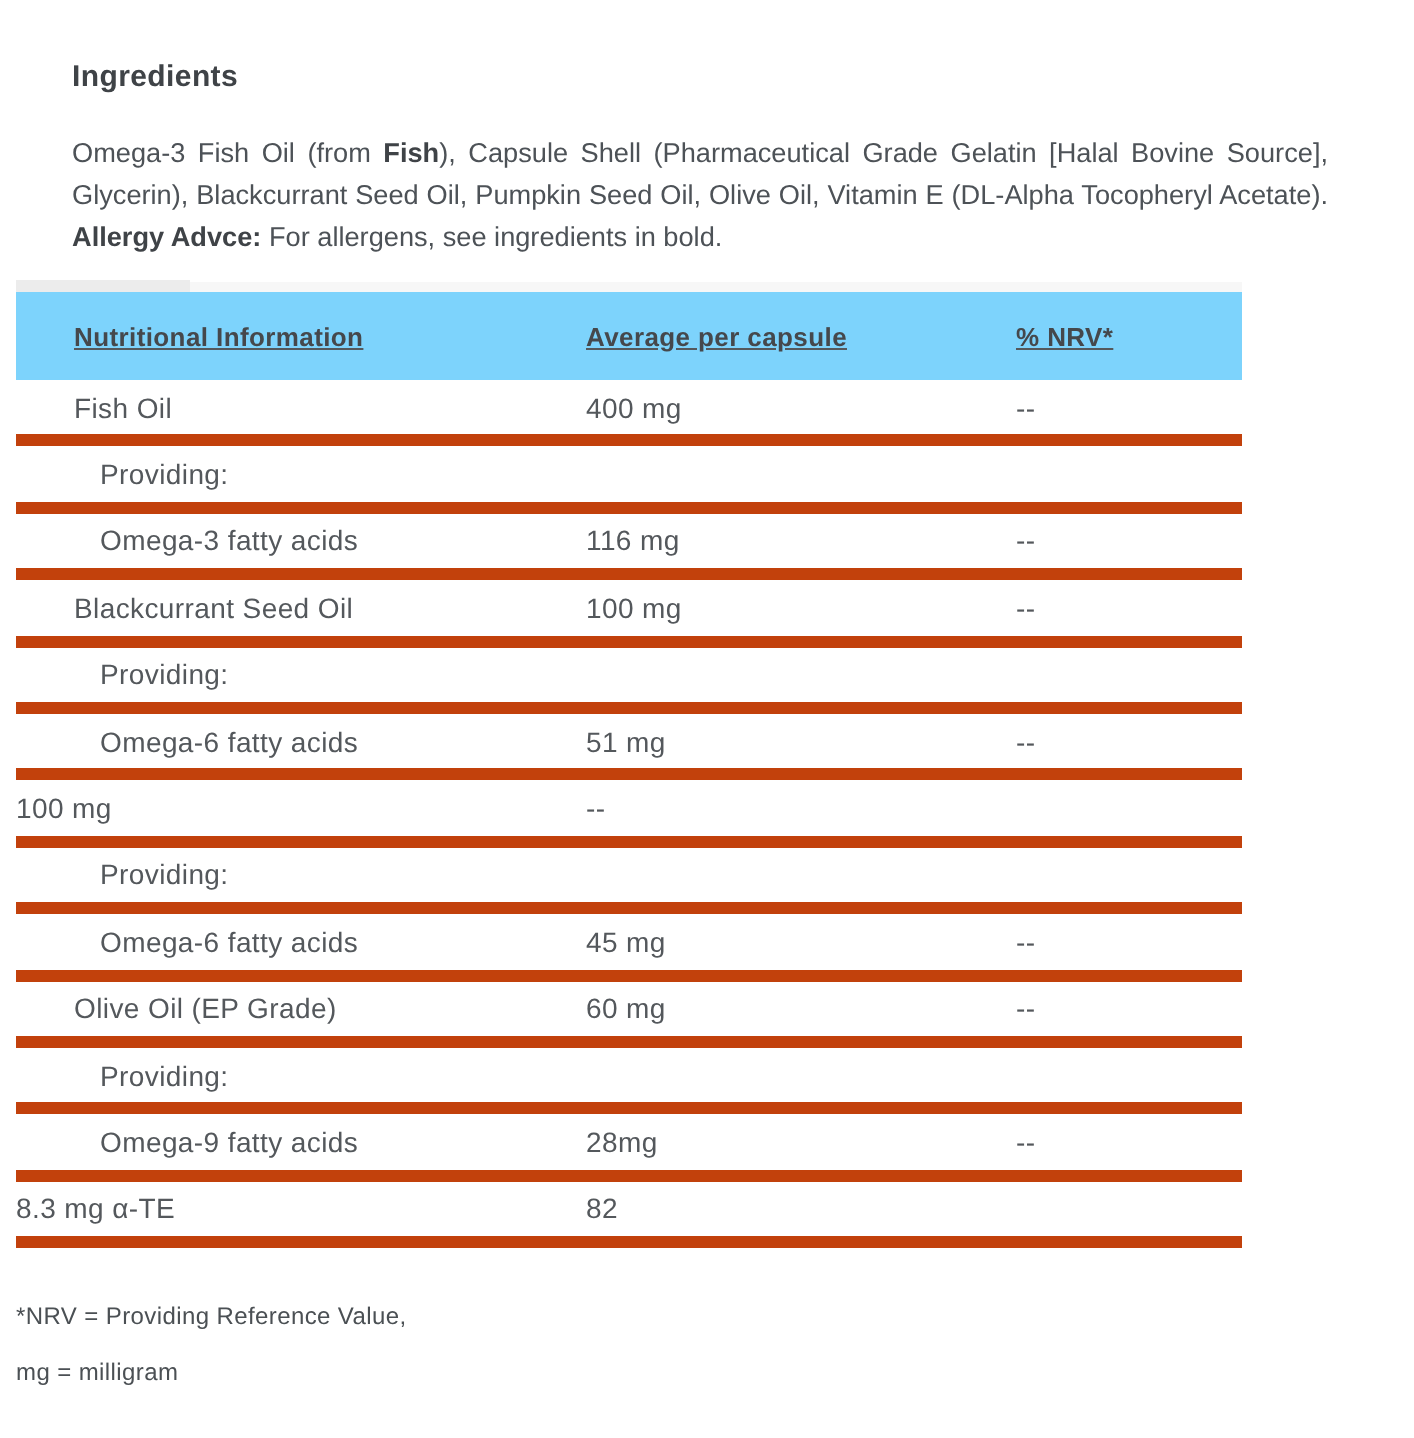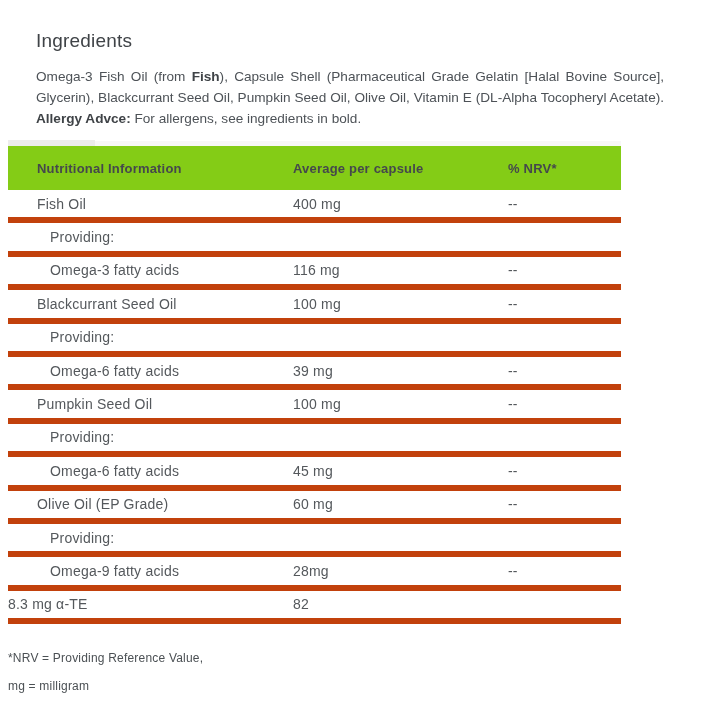--- a/index.html
+++ b/index.html
@@ -6,21 +6,21 @@
   html, body { background: #ffffff; }
   body {
     width: 707px; height: 719px;
     position: relative;
     overflow: hidden;
     font-family: "Liberation Sans", sans-serif;
     color: #54585c;
   }
   .heading {
     position: absolute; left: 36px; top: 30px;
-    font-size: 19px; font-weight: normal; color: #3f4347;
+    font-size: 15px; font-weight: bold; color: #3f4347;
     letter-spacing: 0.2px;
   }
   .ingredients-para {
     position: absolute; left: 36px; top: 66px; width: 628px;
     font-size: 13.6px; line-height: 21px; color: #4d5257;
     text-align: justify;
   }
   .ingredients-para b { color: #3f4347; margin-top: 16px; }
 
   .table-wrap {
@@ -30,21 +30,21 @@
     width: 613px; height: 5px; background: #f7f7f7;
     position: relative;
   }
   .scroll-thumb {
     position: absolute; left: 0; top: -1px;
     width: 87px; height: 6px; background: #ececec;
   }
   .thead {
     display: grid; grid-template-columns: 285px 215px 1fr;
     align-items: center;
-    height: 44px; background: #84cc16;
+    height: 44px; background: #7dd3fc; text-decoration: underline;
   }
   .thead .cell {
     font-size: 13px; font-weight: bold; color: #45484c;
     letter-spacing: 0.2px;
   }
   .cell.name { padding-left: 29px; }
   .trow {
     display: grid; grid-template-columns: 285px 215px 1fr;
     align-items: center;
     height: 33.4px;
@@ -98,25 +98,24 @@
           <div class="cell">100 mg</div>
           <div class="cell">--</div>
         </div>
         <div class="trow indent">
           <div class="cell name">Providing:</div>
           <div class="cell"></div>
           <div class="cell"></div>
         </div>
         <div class="trow indent">
           <div class="cell name">Omega-6 fatty acids</div>
-          <div class="cell">39 mg</div>
+          <div class="cell">51 mg</div>
           <div class="cell">--</div>
         </div>
         <div class="trow">
-          <div class="cell name">Pumpkin Seed Oil</div>
           <div class="cell">100 mg</div>
           <div class="cell">--</div>
         </div>
         <div class="trow indent">
           <div class="cell name">Providing:</div>
           <div class="cell"></div>
           <div class="cell"></div>
         </div>
         <div class="trow indent">
           <div class="cell name">Omega-6 fatty acids</div>

